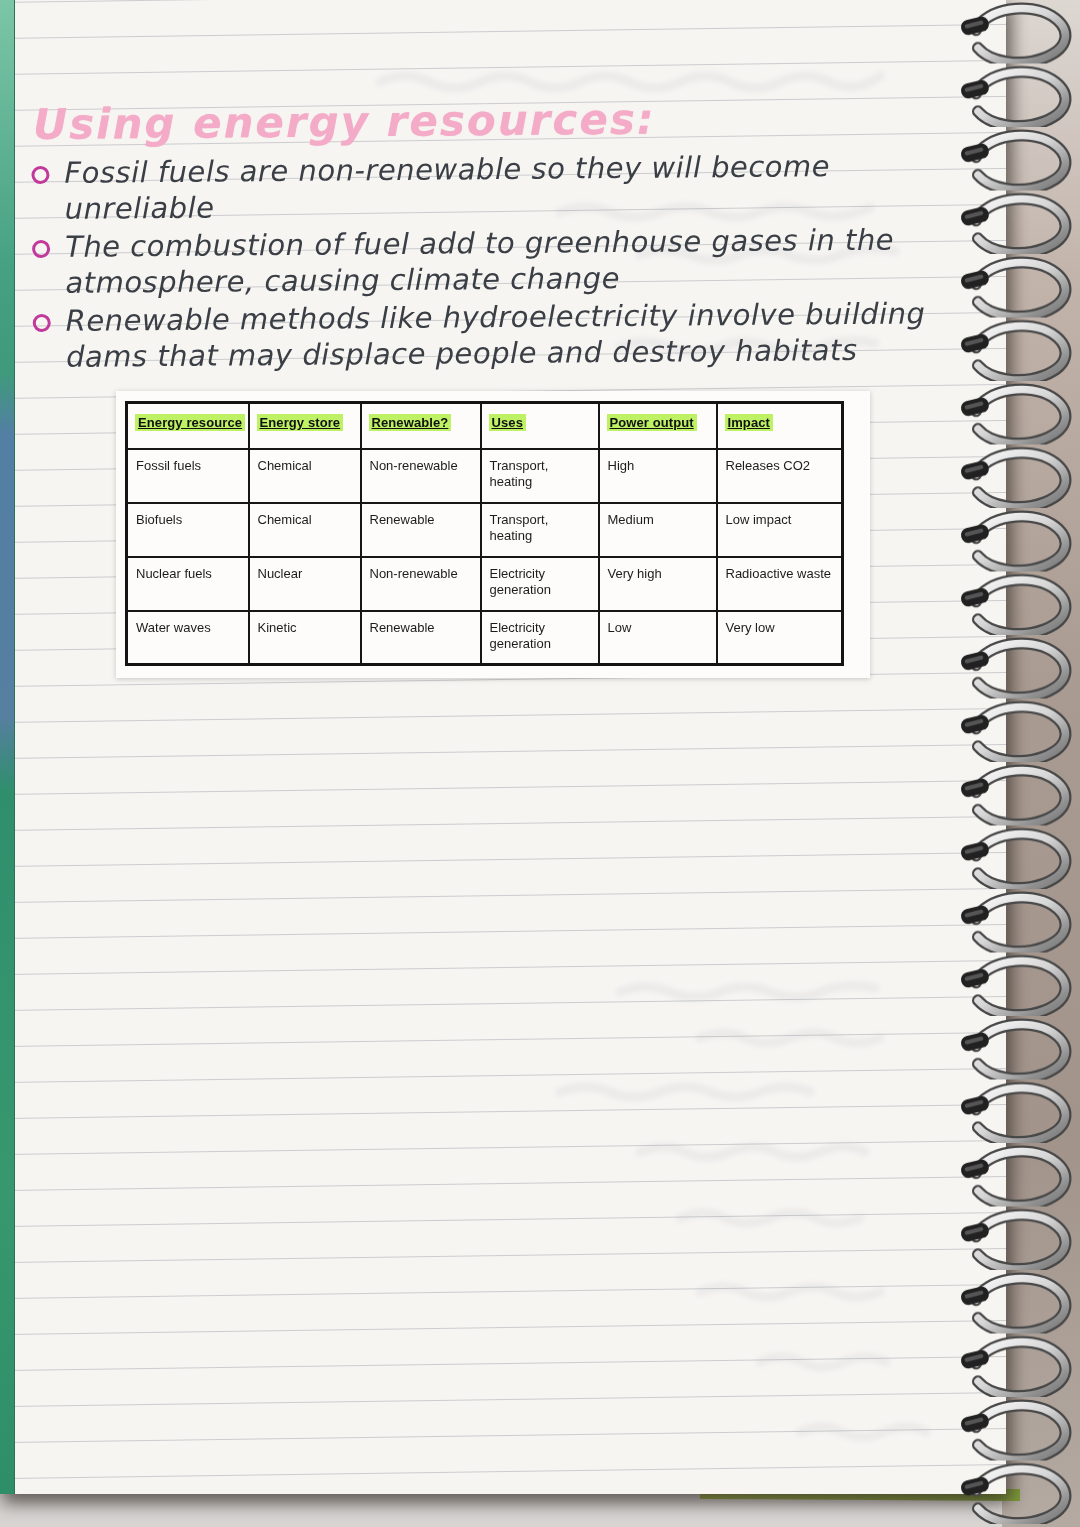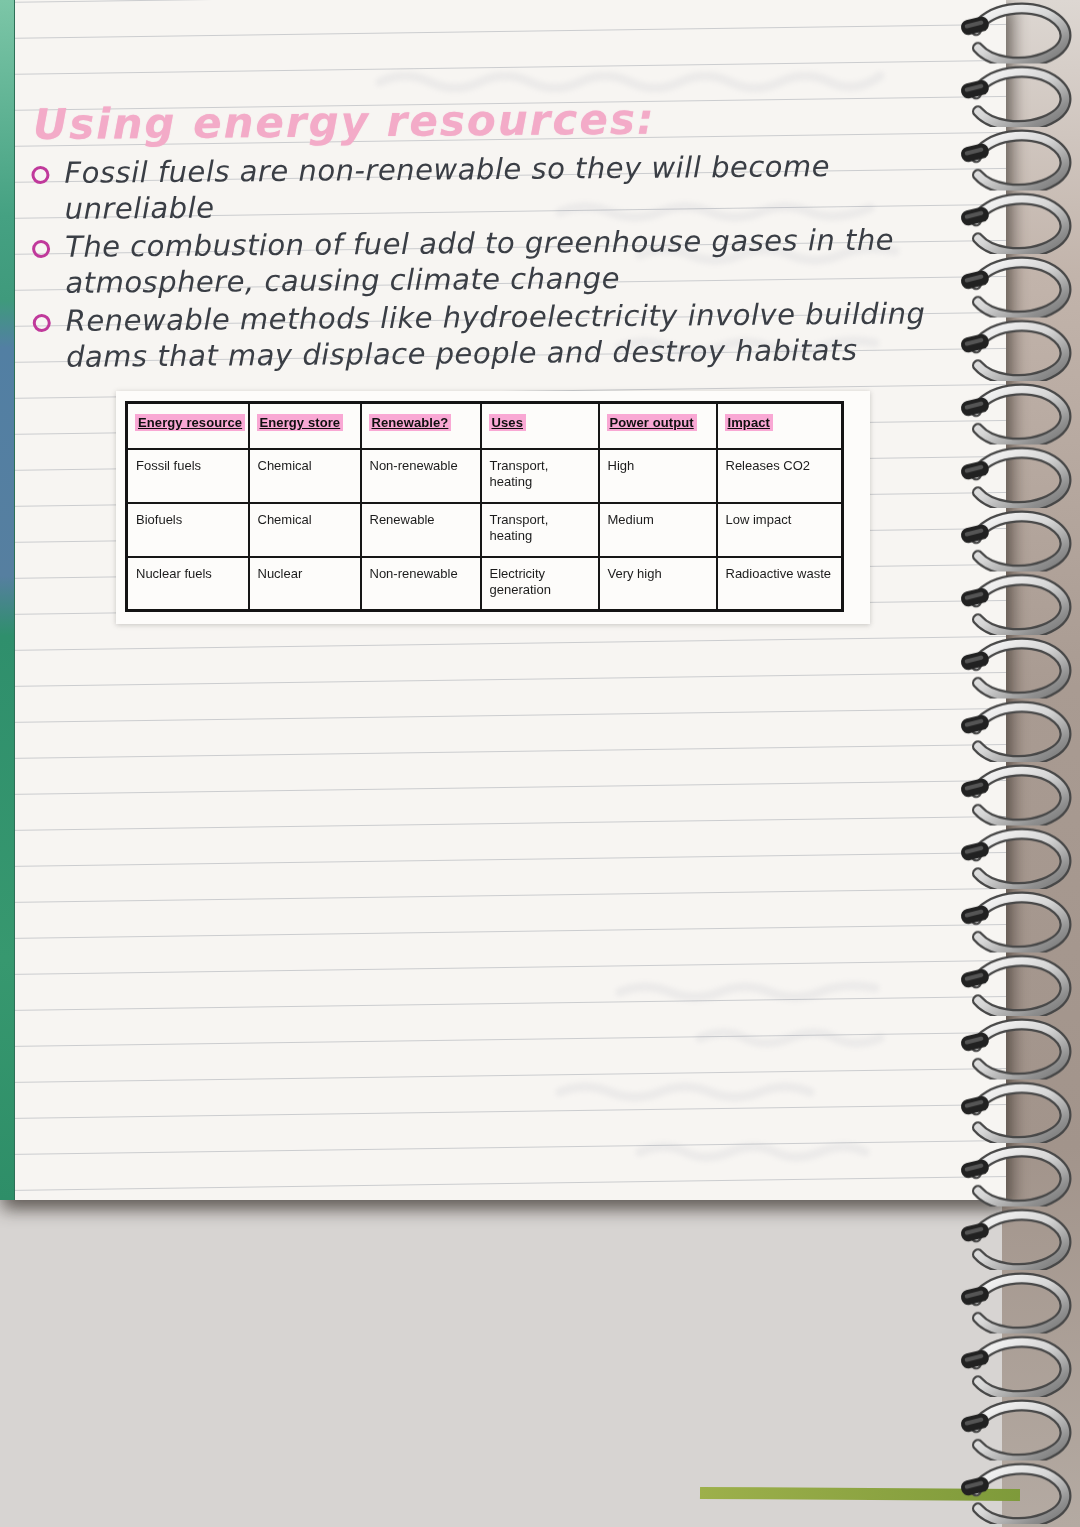--- a/index.html
+++ b/index.html
@@ -12,21 +12,21 @@
     position:absolute; left:1002px; top:0; width:78px; height:100%;
     background:linear-gradient(180deg,#ddd7d2 0%, #c2b4ab 18%, #a99b92 45%, #a2948b 75%, #b4aaa2 100%);
   }
   
   .green-sliver {
     position:absolute; left:700px; top:1488px; width:320px; height:12px;
     background:linear-gradient(90deg,#9db04b,#7e9a3a); transform:rotate(.4deg);
   }
   
   .page {
-    position:absolute; left:0; top:0; width:1006px; height:1200px;
+    position:absolute; left:0; top:0; width:1006px; height:1494px;
     background:#f7f5f2; overflow:hidden;
     box-shadow: 8px 6px 14px rgba(50,42,36,.42), 0 10px 16px rgba(40,34,28,.45);
   }
   .rules {
     position:absolute; left:-40px; top:-40px; right:-40px; bottom:-40px;
     background-image:linear-gradient(to bottom, #a7abb2 1px, transparent 1px);
     background-size:100% 36px; background-position:0 143px;
     opacity:.55; transform:rotate(-0.8deg); pointer-events:none;
   }
   
@@ -69,21 +69,21 @@
   table.energy th, table.energy td {
     border:2px solid #161616; vertical-align:top; text-align:left;
     font-family:"Liberation Sans", sans-serif;
   }
   table.energy th { padding:9px 7px 7px; white-space:nowrap; height:44px; box-sizing:border-box; }
   table.energy td { padding:8px 8px 4px; font-size:13px; line-height:1.3; color:#1c1c1c; }
   thead tr { height:46px; }
   tbody tr { height:54px; }
   tbody tr:nth-child(6), tbody tr:nth-child(8) { height:76px; }
   .hl {
-    background:#f9a8d4; color:#101010; font-weight:bold; font-size:13px;
+    background:#bef264; color:#101010; font-weight:bold; font-size:13px;
     text-decoration:underline; padding:1px 3px; letter-spacing:.1px;
   }
   td.resource { color:#b76da3;margin-top:16px; }
   
   .ghost { position:absolute; left:0; top:0; pointer-events:none; }
   
   .binding { position:absolute; left:952px; top:0; pointer-events:none; }
 </style>
 </head>
 <body>
@@ -176,20 +176,28 @@
               <td>Low impact</td>
             </tr>
             <tr>
               <td class="resource">Nuclear fuels</td>
               <td>Nuclear</td>
               <td>Non-renewable</td>
               <td>Electricity generation</td>
               <td>Very high</td>
               <td>Radioactive waste</td>
             </tr>
+            <tr>
+              <td class="resource">Water waves</td>
+              <td>Kinetic</td>
+              <td>Renewable</td>
+              <td>Electricity generation</td>
+              <td>Low</td>
+              <td>Very low</td>
+            </tr>
           </tbody>
       </table>
     </div>
   </div>
 
   <svg class="binding" width="130" height="1524" viewBox="0 0 130 1524">
     <defs>
       <linearGradient id="wg" x1="0" y1="0" x2="1" y2="1">
         <stop offset="0" stop-color="#fafafa"></stop>
         <stop offset=".45" stop-color="#d6d6d6"></stop>

